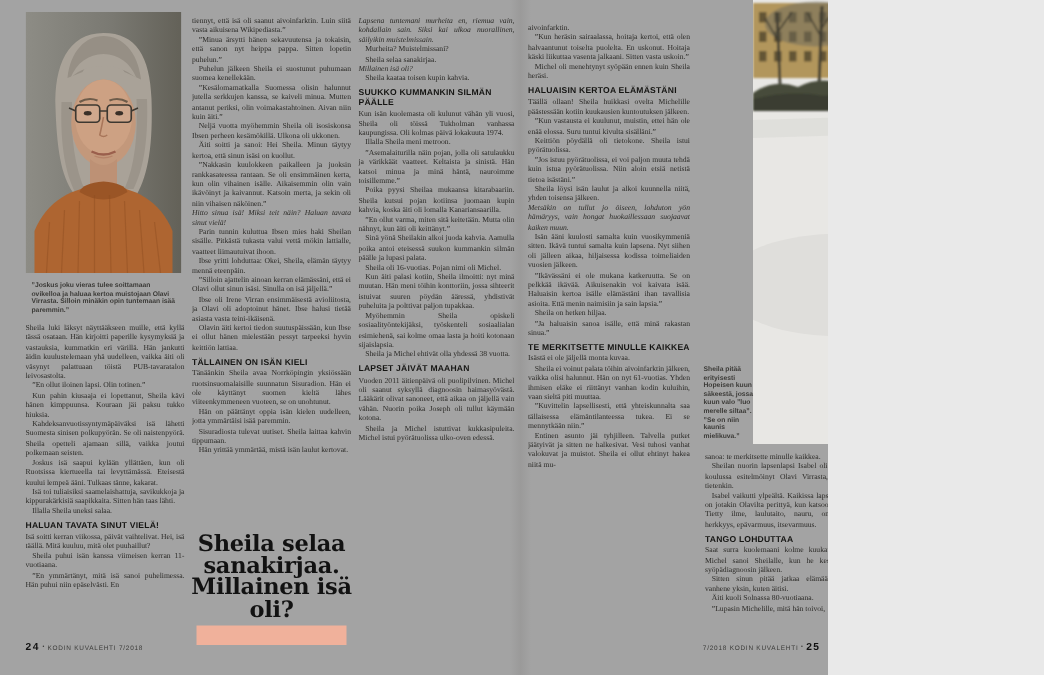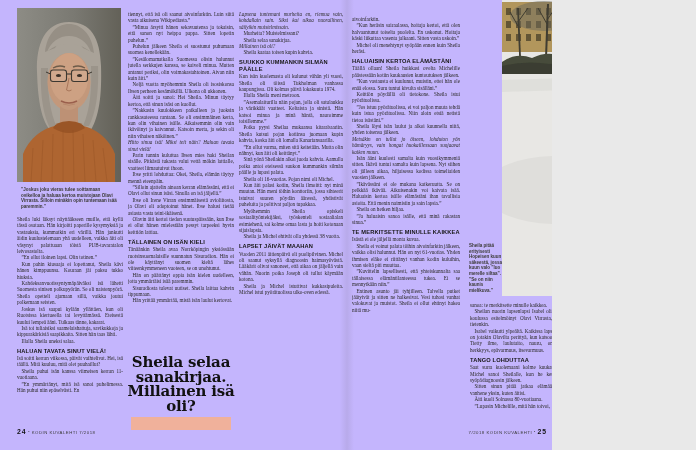--- a/index.html
+++ b/index.html
@@ -1,16 +1,16 @@
 <!DOCTYPE html>
 <html lang="fi"><head>
 <meta charset="utf-8">
 <style>
   html,body{margin:0;padding:0;background:#e9e9e9;}
-  .spread{position:relative;width:552px;height:450px;background:#c4b5fd;overflow:hidden;
+  .spread{position:relative;width:552px;height:450px;background:#a3a3a3;overflow:hidden;
           font-family:"Liberation Serif",serif;color:#2b2a27;}
   .fold{position:absolute;left:340px;top:0;width:14px;height:450px;
         background:linear-gradient(90deg,rgba(0,0,0,0),rgba(80,75,70,.10) 50%,rgba(0,0,0,0));}
   .photo{position:absolute;overflow:hidden;}
   .photo svg{display:block;width:100%;height:100%;}
   .col{position:absolute;overflow:hidden;text-align:justify;font-size:5.1px;line-height:6.4px;}
   .para{margin:0;}
   .para.ind{text-indent:4.5px;}
   .para.it{font-style:italic;}
   .subhead{font-family:"Liberation Sans",sans-serif;font-weight:bold;font-size:5.7px;

